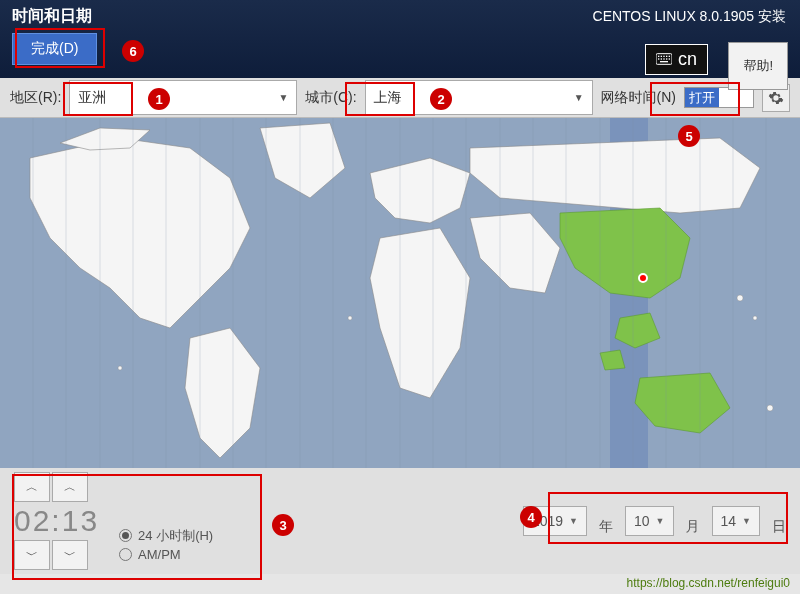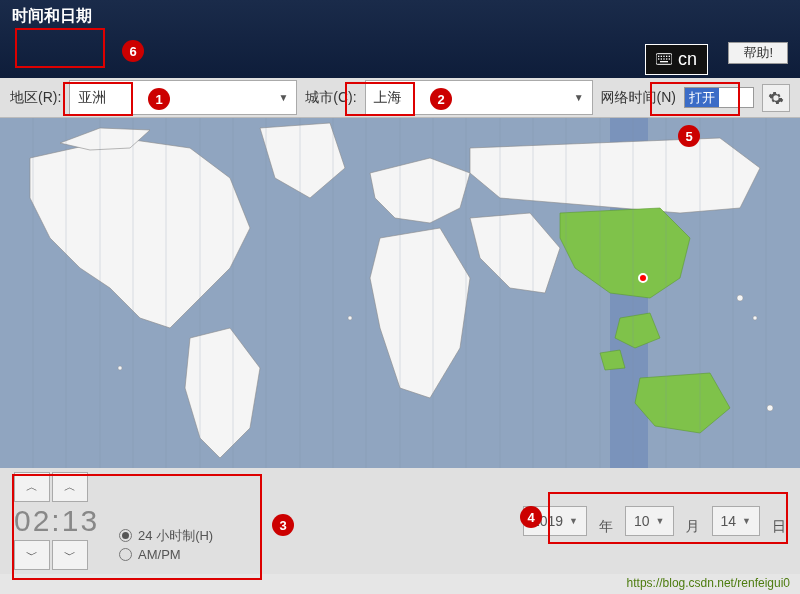--- a/index.html
+++ b/index.html
@@ -3,21 +3,21 @@
 <meta charset="utf-8">
 <style>
   * { box-sizing: border-box; margin: 0; padding: 0; font-family: Arial, sans-serif; }
   body { width: 800px; height: 594px; background: #e6e6e6; overflow: hidden; position: relative; }
   .header { height: 78px; background: linear-gradient(to bottom, #1a2b4a, #0e1d3a); color: #fff; padding: 6px 12px; position: relative; }
   .title { font-size: 16px; font-weight: bold; }
   .installer-title { position: absolute; top: 8px; right: 14px; font-size: 14px; }
   .done-btn { background: #3b6cc7; border: 1px solid #6090e0; color: #fff; padding: 6px 18px; font-size: 14px; cursor: pointer; margin-top: 6px; }
   .keyboard-ind { position: absolute; right: 92px; top: 44px; background: #111; color: #fff; border: 1px solid #fff; padding: 4px 10px; font-size: 18px; display: flex; align-items: center; gap: 6px; }
   .keyboard-icon svg { width: 16px; height: 12px; fill: #fff; }
-  .help-btn { position: absolute; right: 12px; top: 42px; background: #f2f2f2; border: 1px solid #999; padding: 1px 14px; font-size: 13px; cursor: pointer; color: #333; }
+  .help-btn { position: absolute; right: 12px; top: 42px; background: #f2f2f2; border: 1px solid #999; padding: 14px 14px; font-size: 13px; cursor: pointer; color: #333; }
   .config-bar { height: 40px; background: #e0e0e0; display: flex; align-items: center; padding: 0 10px; gap: 8px; border-bottom: 1px solid #bbb; font-size: 14px; color: #333; justify-content: space-between; }
   .label { white-space: nowrap; }
   .dropdown { flex: 1; display: flex; align-items: center; background: #fff; border: 1px solid #aaa; height: 35px; padding: 0 8px; cursor: pointer; justify-content: space-between; }
   .dropdown .chev { font-size: 10px; color: #555; }
   .toggle { display: flex; border: 1px solid #999; height: 21px; width: 70px; cursor: pointer; }
   .toggle .on { background: #3b6cc7; color: #fff; flex: 1; display: flex; align-items: center; justify-content: center; font-size: 13px; }
   .toggle .off { background: #fff; flex: 1; }
   .gear-btn { width: 28px; height: 28px; background: #f0f0f0; border: 1px solid #aaa; display: flex; align-items: center; justify-content: center; cursor: pointer; }
   .map { height: 350px; background: #90a5c0; position: relative; overflow: hidden; }
   .tz-highlight { position: absolute; left: 610px; top: 0; width: 38px; height: 100%; background: rgba(90,120,180,0.4); }
@@ -38,20 +38,22 @@
   .date-sel .chev { font-size: 9px; color: #666; }
   .annot { position: absolute; border: 2px solid #d00; pointer-events: none; }
   .badge { position: absolute; width: 22px; height: 22px; background: #c00; color: #fff; border-radius: 50%; display: flex; align-items: center; justify-content: center; font-size: 13px; font-weight: bold; pointer-events: none; }
   .watermark { position: absolute; right: 10px; bottom: 4px; font-size: 12px; color: #4d7c0f; }
 </style>
 </head>
 <body>
 
 <div class="header">
   <div class="title">时间和日期</div>
+  <div class="installer-title">CENTOS LINUX 8.0.1905 安装</div>
+  <button class="done-btn">完成(D)</button>
   <div class="keyboard-ind">
     <span class="keyboard-icon"><svg viewBox="0 0 24 16">
           <rect x="0" y="0" width="24" height="16" rx="2" fill="none" stroke="#fff" stroke-width="1.5"></rect>
           <rect x="3" y="3" width="2" height="2"></rect>
           <rect x="7" y="3" width="2" height="2"></rect>
           <rect x="11" y="3" width="2" height="2"></rect>
           <rect x="15" y="3" width="2" height="2"></rect>
           <rect x="19" y="3" width="2" height="2"></rect>
           <rect x="3" y="7" width="2" height="2"></rect>
           <rect x="7" y="7" width="2" height="2"></rect>

